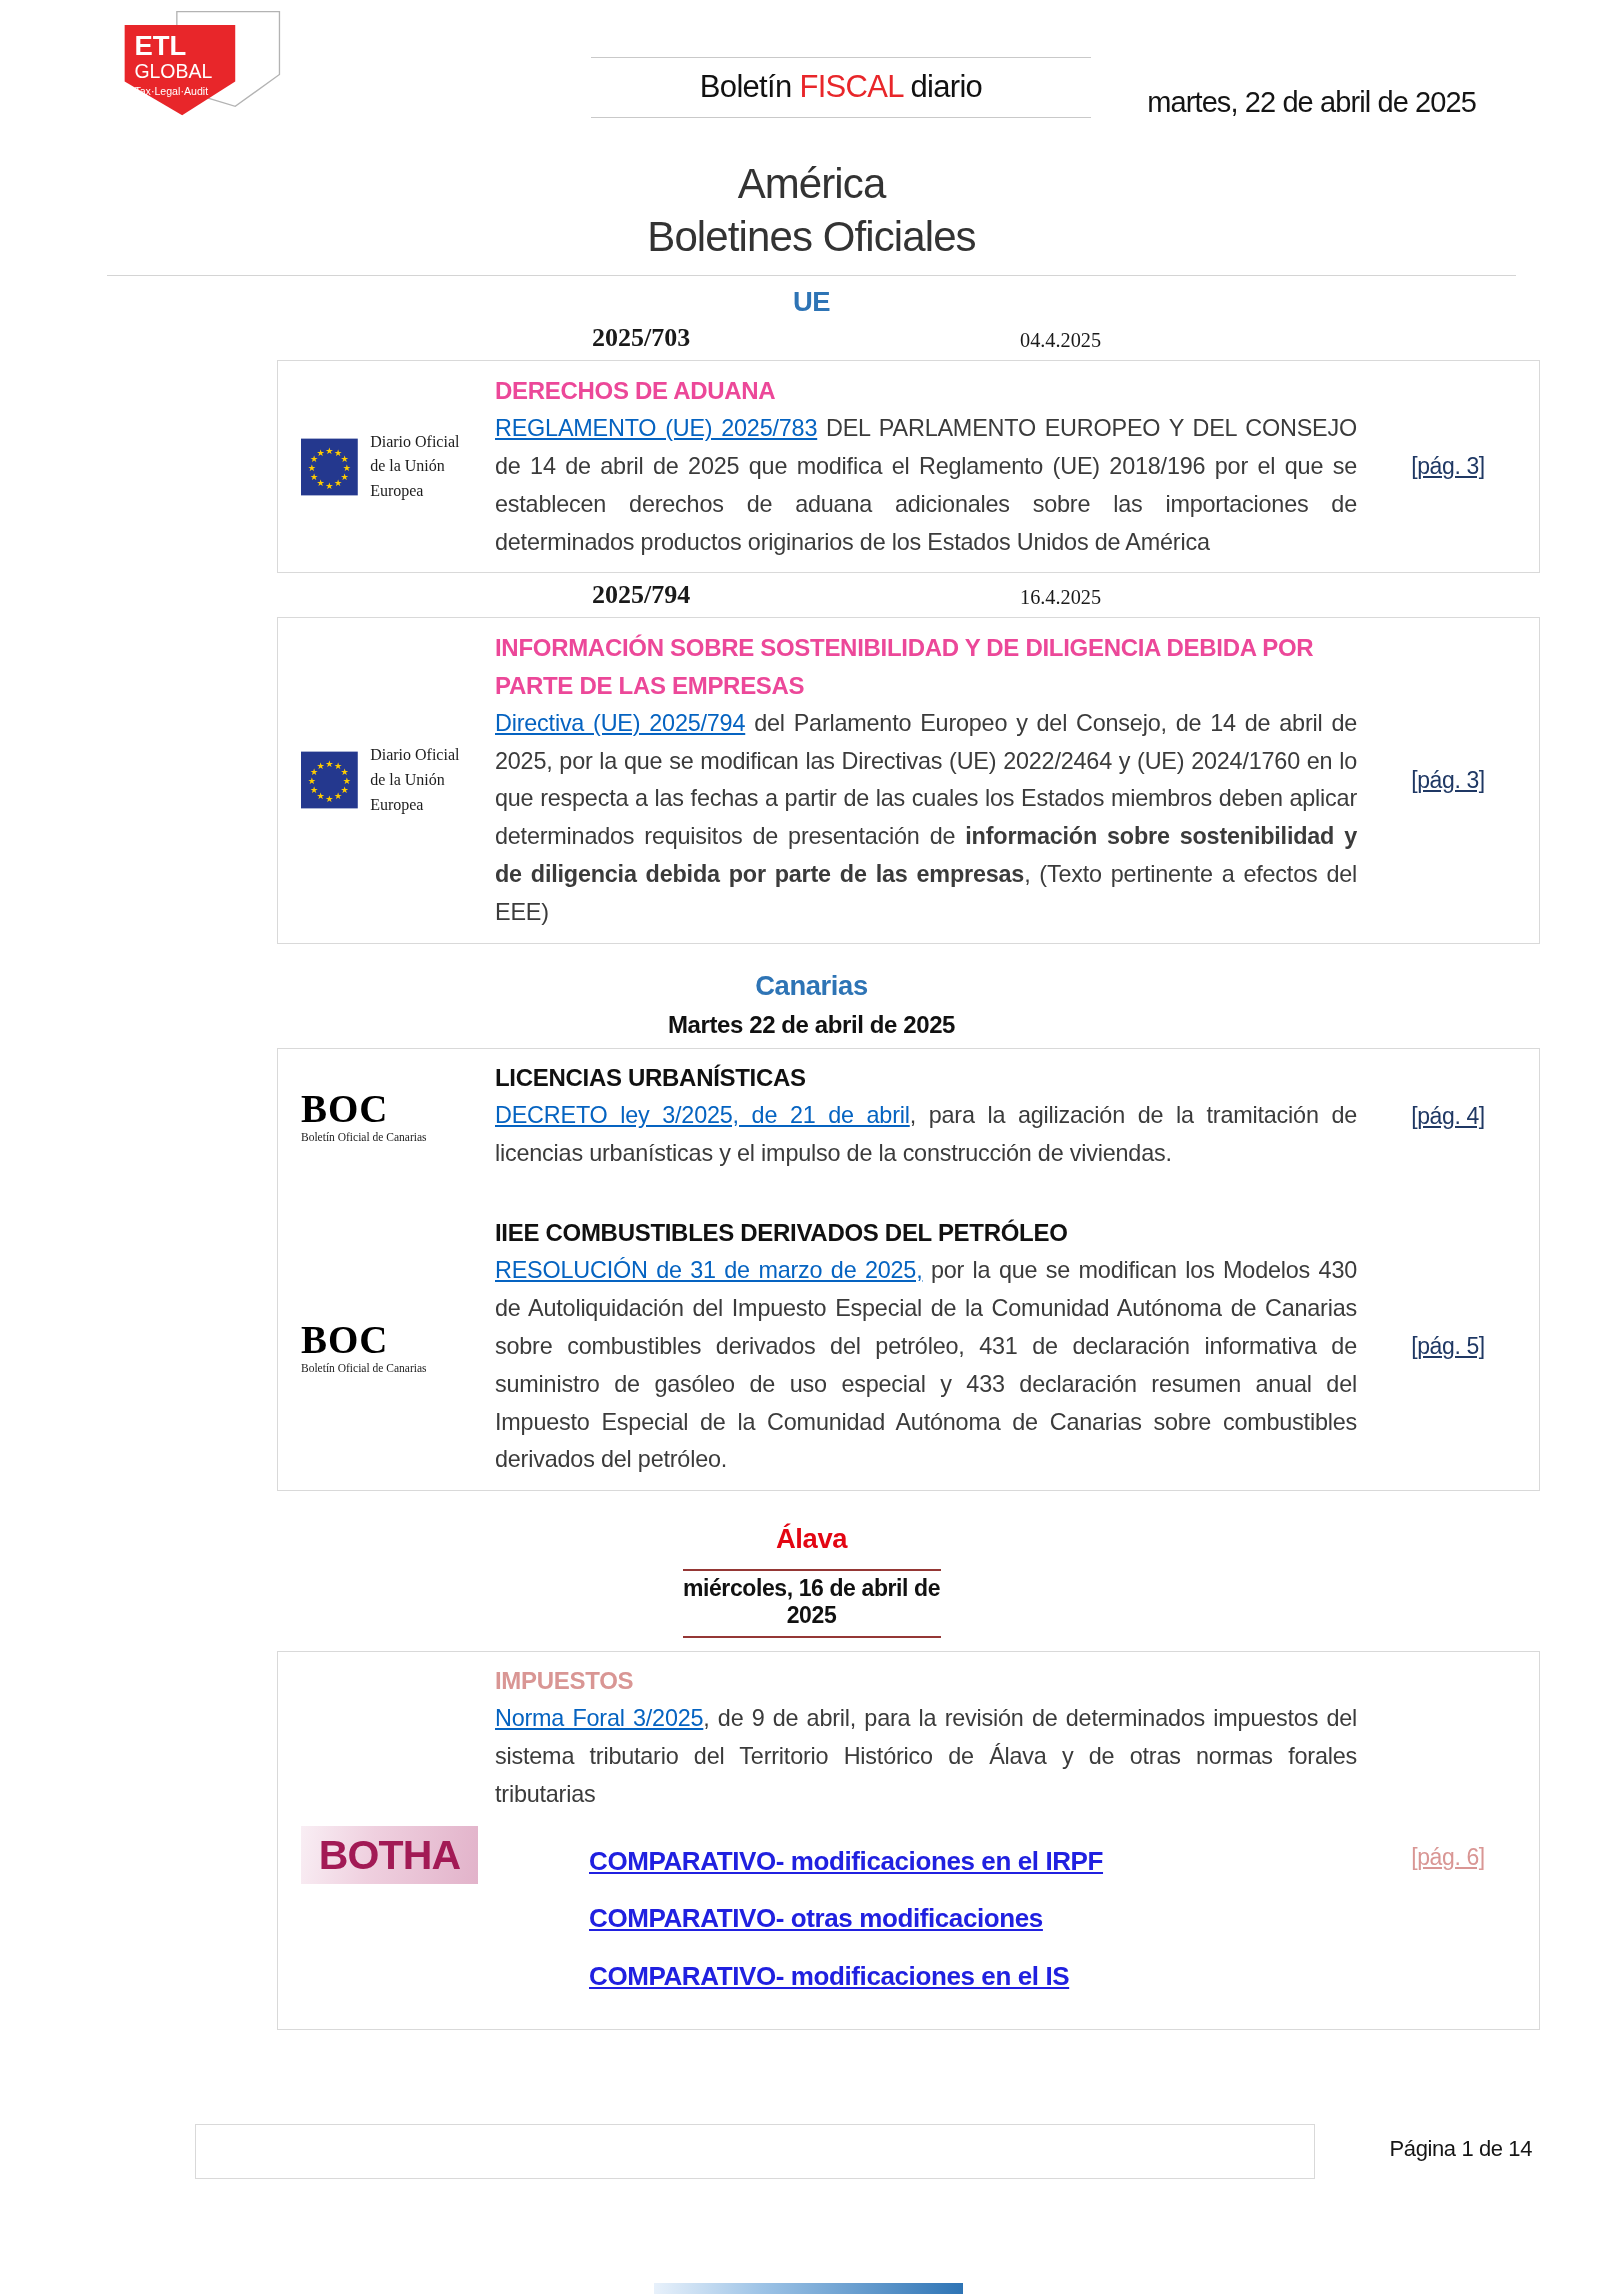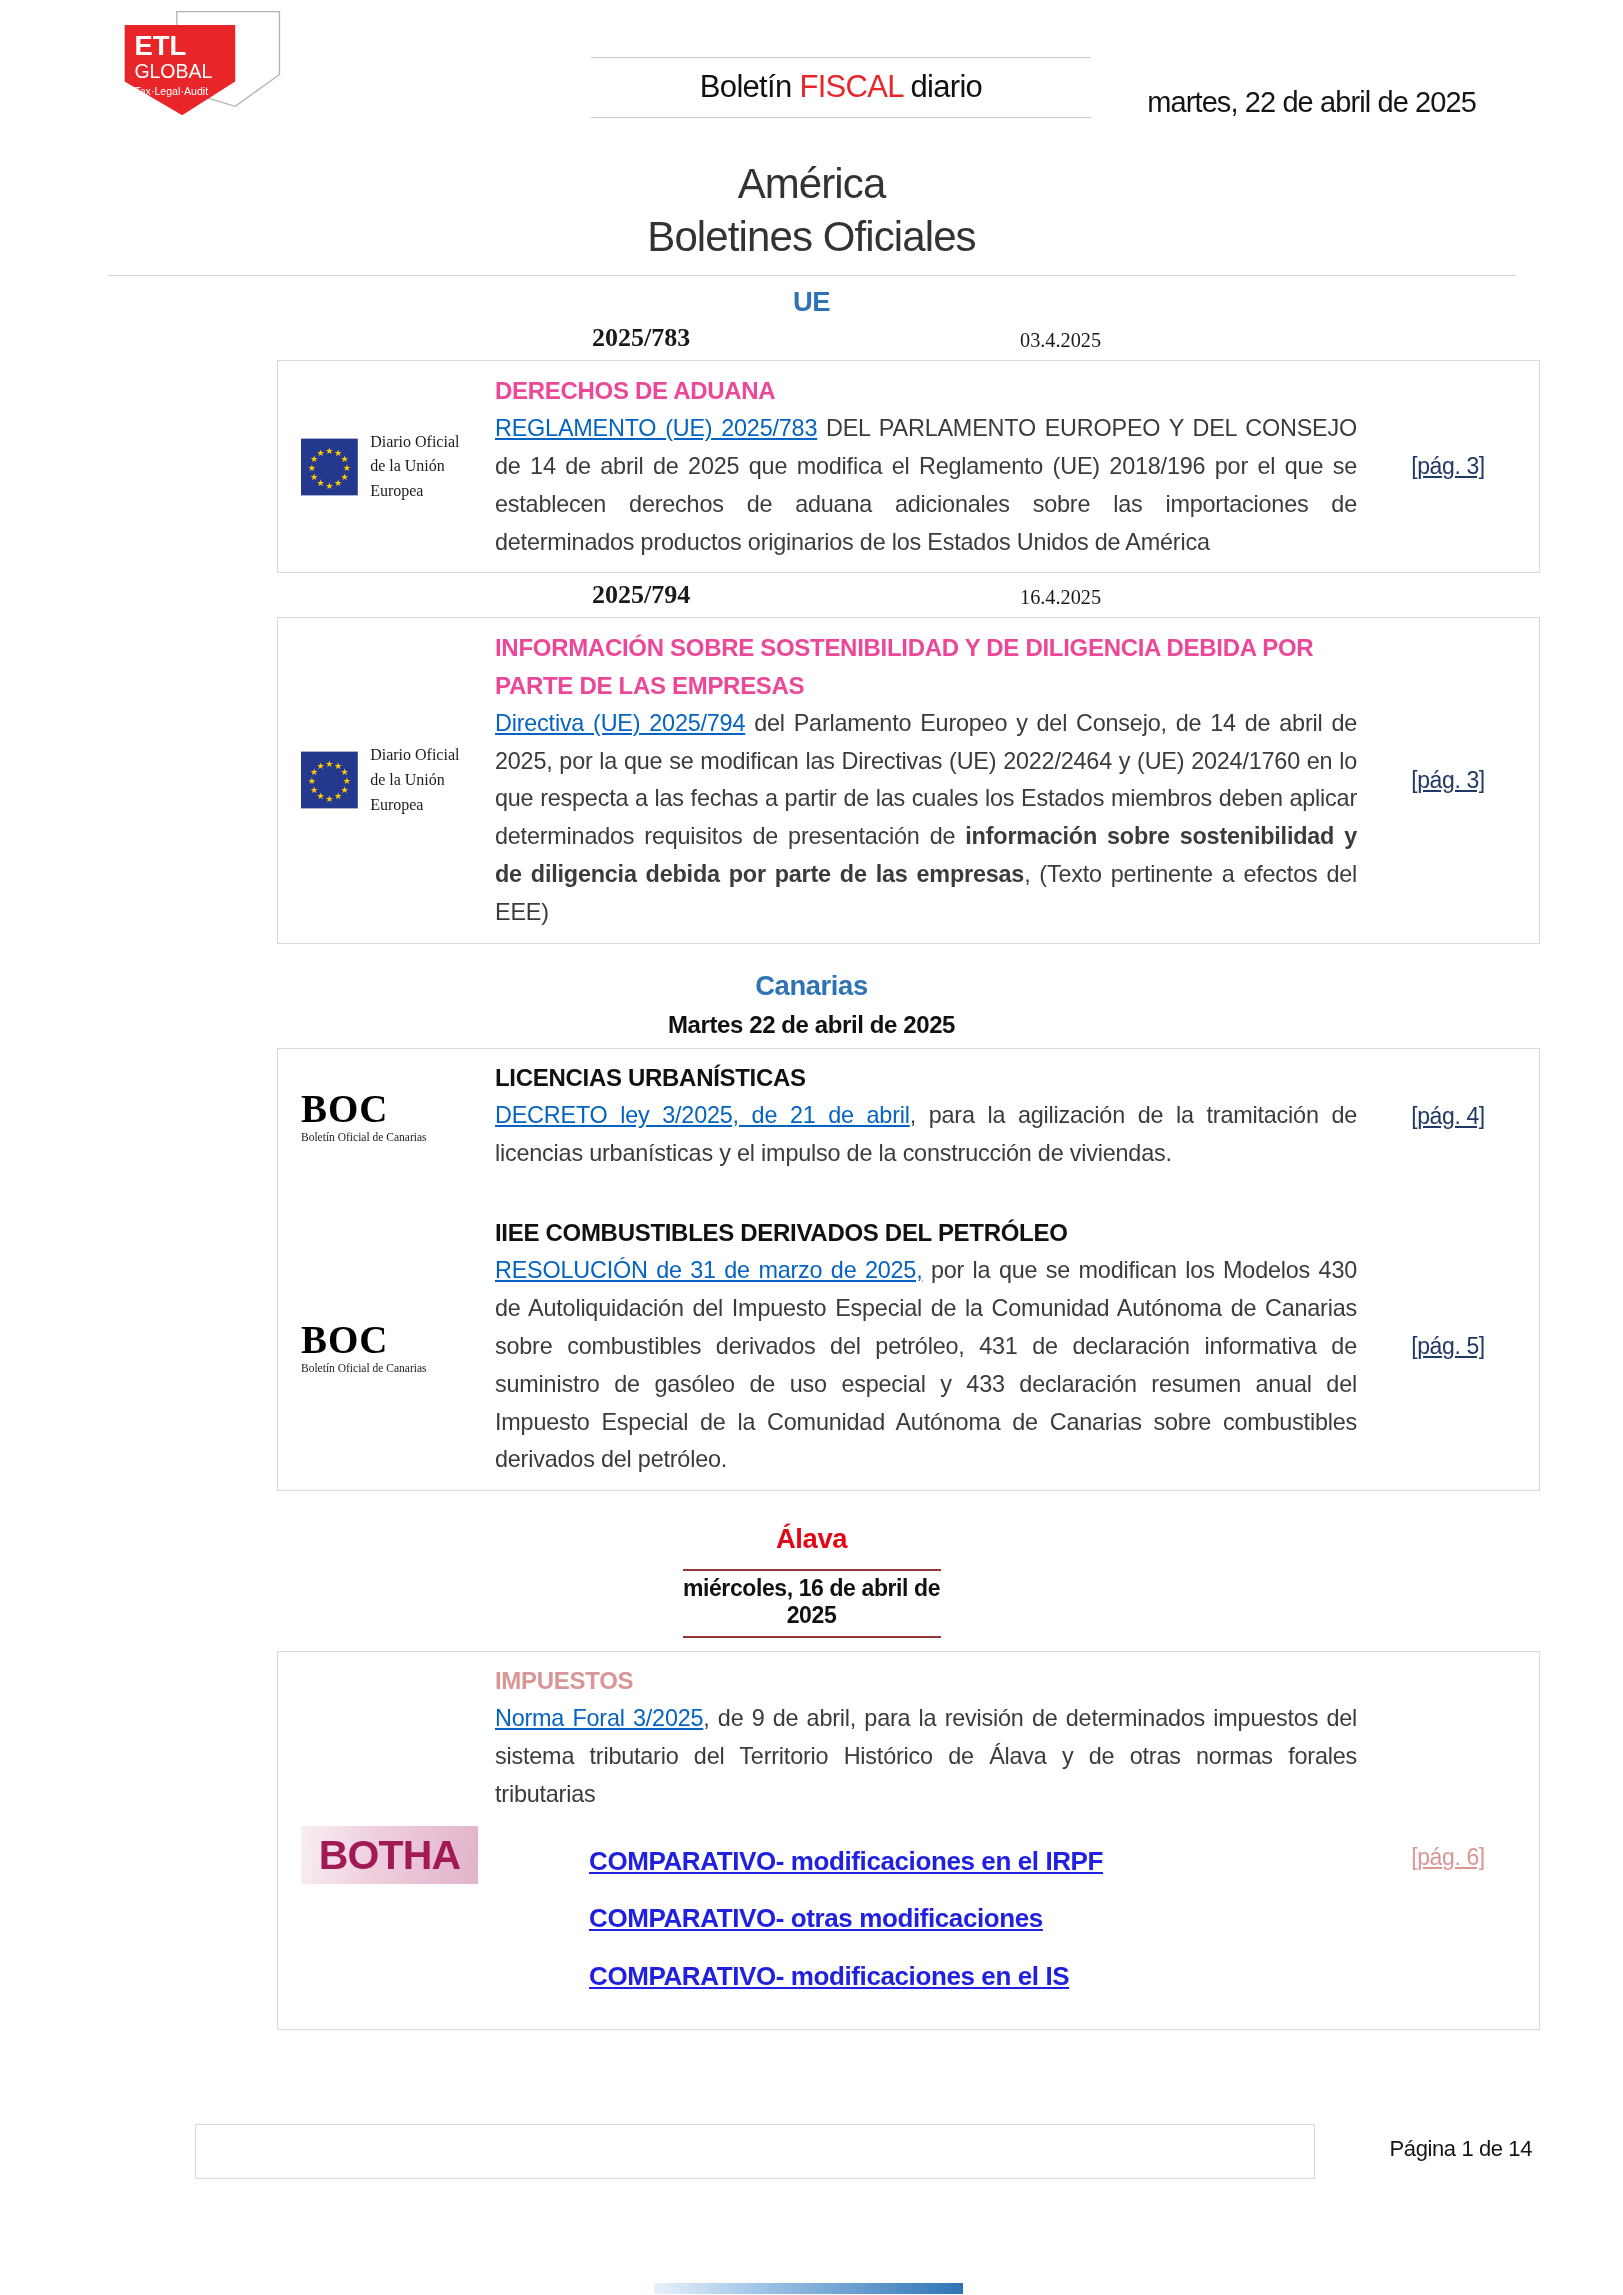--- a/index.html
+++ b/index.html
@@ -95,22 +95,22 @@
   </div>
 
   <div class="content">
     <div class="index-title">América</div>
     <div class="index-subtitle">Boletines Oficiales</div>
     <div class="rule"></div>
 
     <div class="section-head head-blue">UE</div>
 
     <div class="ref-row">
-      <span class="ref-num">2025/783</span>
-      <span class="ref-date">03.4.2025</span>
+      <span class="ref-num">2025/703</span>
+      <span class="ref-date">04.4.2025</span>
     </div>
 
     <div class="box">
       <div class="entry">
         <div class="eu-logo">
           <svg width="60" height="60" viewBox="0 0 68 68">
             <rect width="68" height="68" fill="#24388E"></rect>
             <g fill="#FFCC00" font-size="11" text-anchor="middle" font-family="DejaVu Sans, sans-serif">
               <text x="34" y="18">★</text>
                 <text x="44.5" y="20.8">★</text>

